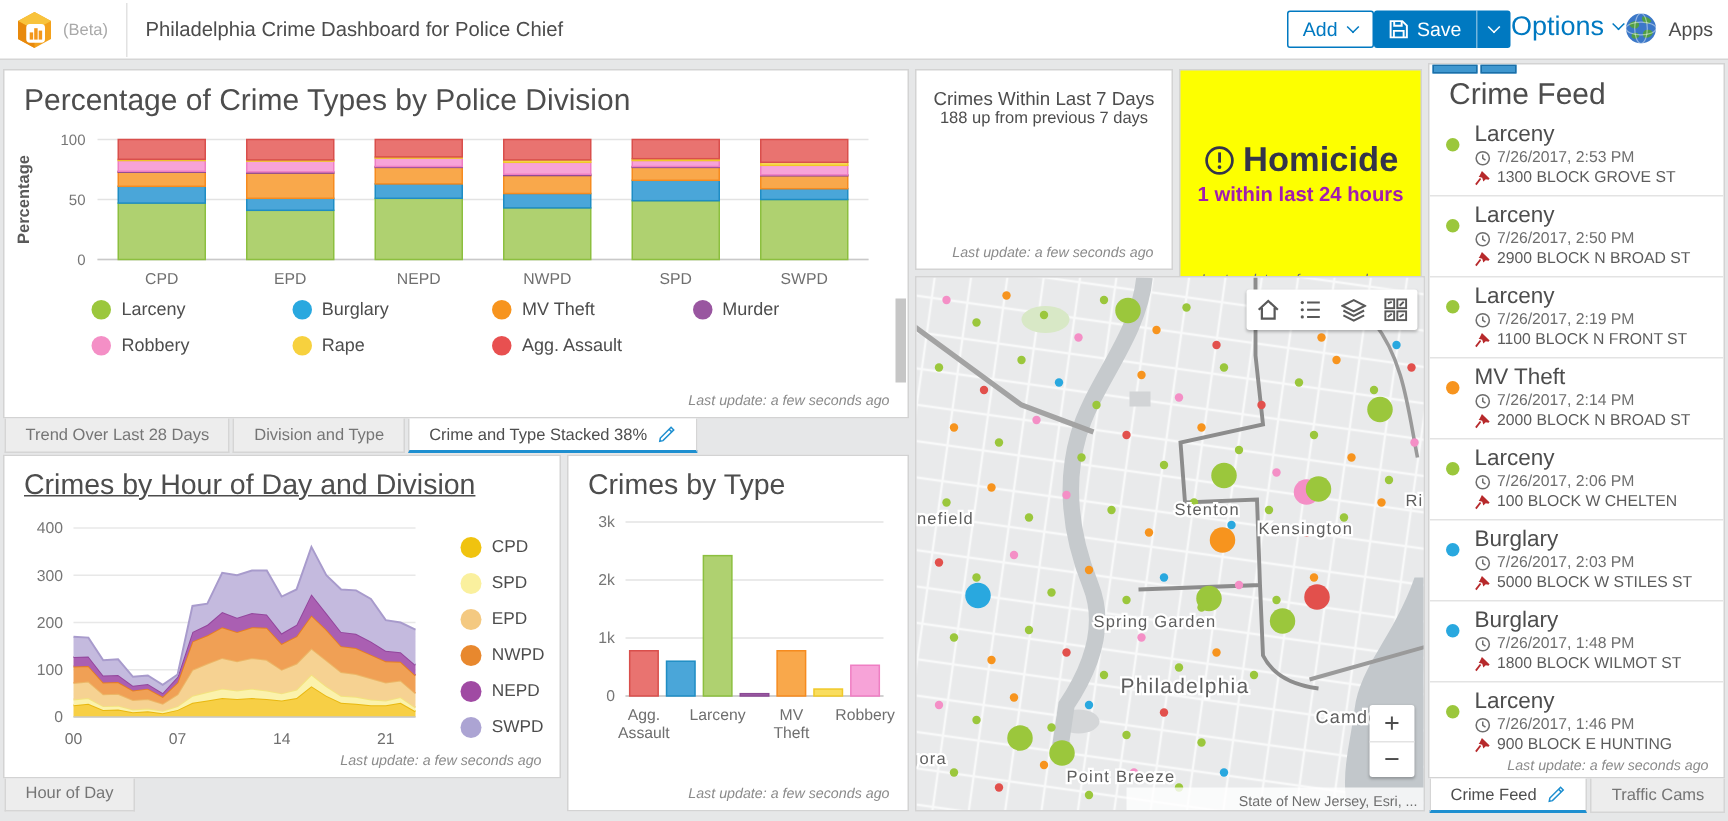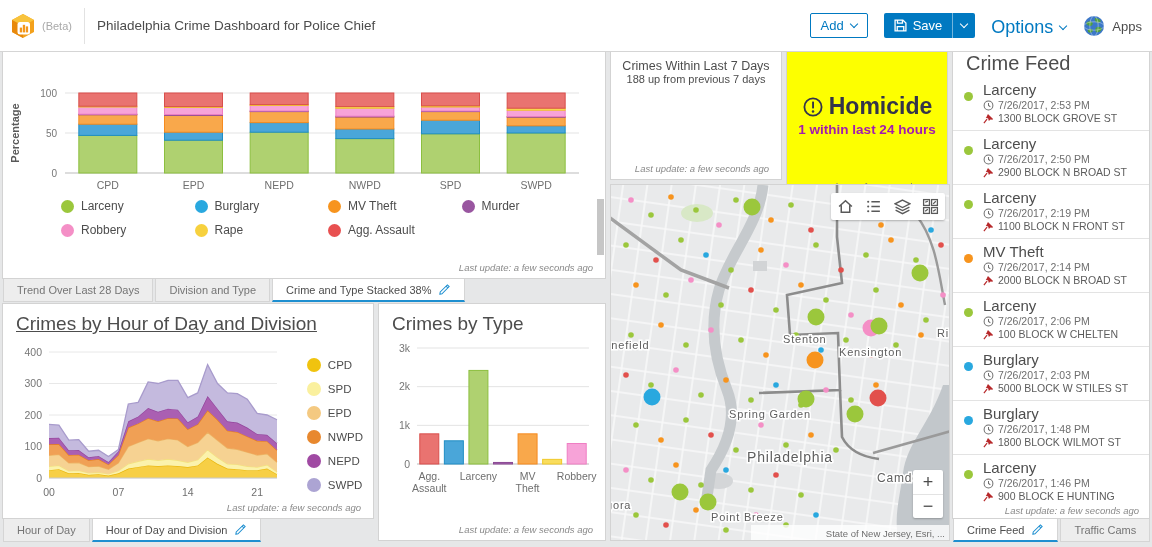--- a/index.html
+++ b/index.html
@@ -1,27 +1,27 @@
 <!DOCTYPE html>
 <html><head>
 <meta charset="utf-8">
 <style>
   * { margin:0; padding:0; box-sizing:border-box; }
   html,body { background:#E6E7E8; }
   body { font-family:"Liberation Sans", sans-serif; color:#4D4D4D; }
   .app { position:relative; width:1152px; height:547px; background:#E6E7E8; overflow:hidden; }
 
   
-  .header { position:absolute; top:0; left:0; width:1152px; height:52px; background:#fff;
+  .header { position:absolute; top:0; left:0; width:1152px; height:40px; background:#fff;
             border-bottom:1px solid #D5D5D5; display:flex; align-items:center; padding:0 10px; z-index:50; }
   .logo { width:26px; height:26px; flex:0 0 auto; }
   .beta { font-size:11px; color:#A9A9A9; margin-left:6px; }
   .hdr-divider { width:1px; height:36px; background:#E2E2E2; margin:0 12px; }
   .hdr-title { font-size:13.5px; color:#4C4C4C; }
-  .hdr-right { margin-left:auto; display:flex; align-items:flex-end; gap:16px; }
+  .hdr-right { margin-left:auto; display:flex; align-items:flex-start; }
   .btn-add { display:flex; align-items:center; border:1px solid #0079C1; color:#0079C1; background:#fff;
              font-size:13px; padding:4px 10px; border-radius:2px; cursor:pointer; }
   .btn-save { display:flex; align-items:stretch; background:#0079C1; color:#fff; border-radius:2px; cursor:pointer; }
   .btn-save .save-main { display:flex; align-items:center; gap:6px; padding:5px 10px; font-size:13px; }
   .btn-save .save-caret { display:flex; align-items:center; padding:0 8px; border-left:1px solid rgba(255,255,255,.45); }
   .btn-options { display:flex; align-items:center; color:#0079C1; font-size:18px; cursor:pointer; }
   .apps { display:flex; align-items:center; gap:6px; font-size:13px; color:#4C4C4C; cursor:pointer; }
   .caret { display:inline-block; width:6px; height:6px; border-right:1.5px solid currentColor;
            border-bottom:1.5px solid currentColor; transform:rotate(45deg); margin-left:7px; margin-top:-3px; }
   .btn-save .caret { margin-left:0; }
@@ -133,20 +133,21 @@
           <path d="M4 9 Q7 6 10 8 Q12 10 9 12 Q5 12 4 9 Z M13 4 Q17 4 19 7 Q17 10 14 8 Q12 6 13 4 Z M15 13 Q19 12 20 15 Q18 19 14 18 Q12 15 15 13 Z M7 15 Q10 14 11 17 Q9 20 6 18 Q5 16 7 15 Z" fill="#4F9E43"></path>
           <ellipse cx="12" cy="12" rx="10" ry="4.2" fill="none" stroke="rgba(255,255,255,.45)" stroke-width="0.8"></ellipse>
           <ellipse cx="12" cy="12" rx="4.2" ry="10" fill="none" stroke="rgba(255,255,255,.45)" stroke-width="0.8"></ellipse>
         </svg>
         <span>Apps</span>
       </div>
     </div>
   </div>
 
   <div class="panel" style="left:2px; top:46px; width:604px; height:233px;">
+    <div class="panel-title">Percentage of Crime Types by Police Division</div>
     <svg id="chart-stacked" width="598" height="114" style="position:absolute; left:0; top:36px;">
         <line x1="62" y1="90" x2="576" y2="90" stroke="#E3E3E3" stroke-width="1"></line>
         <text x="54" y="93.5" text-anchor="end" font-size="10" fill="#767676">0</text>
         <line x1="62" y1="50" x2="576" y2="50" stroke="#E3E3E3" stroke-width="1"></line>
         <text x="54" y="53.5" text-anchor="end" font-size="10" fill="#767676">50</text>
         <line x1="62" y1="10" x2="576" y2="10" stroke="#E3E3E3" stroke-width="1"></line>
         <text x="54" y="13.5" text-anchor="end" font-size="10" fill="#767676">100</text>
         <line x1="104.83333333333334" y1="10" x2="104.83333333333334" y2="90" stroke="#E3E3E3" stroke-width="1"></line>
         <line x1="190.5" y1="10" x2="190.5" y2="90" stroke="#E3E3E3" stroke-width="1"></line>
         <line x1="276.1666666666667" y1="10" x2="276.1666666666667" y2="90" stroke="#E3E3E3" stroke-width="1"></line>
@@ -308,27 +309,20 @@
         <div class="legend-item">
           <span class="dot" style="background: rgb(172, 164, 211);"></span>
           <span>SWPD</span>
         </div>
       </div>
     <div class="last-update">Last update: a few seconds ago</div>
   </div>
   <div class="tabbar" style="left:3px; top:519px;" id="tabs-hour">
       <div class="tab">
         <span>Hour of Day</span>
-      </div>
-      <div class="tab active">
-        <span>Hour of Day and Division</span>
-        <svg width="13" height="13" viewBox="0 0 14 14">
-          <path d="M2 12 L4.3 11.6 L12 3.9 L10.1 2 L2.4 9.7 Z" fill="none" stroke="#1E8FD0" stroke-width="1.1"></path>
-          <path d="M8.7 3.4 L10.6 5.3" stroke="#1E8FD0" stroke-width="1.1"></path>
-        </svg>
       </div>
     </div>
 
   <div class="panel" style="left:378px; top:303px; width:228px; height:238px;">
     <div class="panel-title small">Crimes by Type</div>
     <svg id="chart-bars" width="224" height="186" style="position:absolute; left:0; top:34px;">
         <line x1="38" y1="126" x2="210" y2="126" stroke="#E3E3E3" stroke-width="1"></line>
         <text x="31" y="129.5" text-anchor="end" font-size="10.5" fill="#767676">0</text>
         <line x1="38" y1="87.33333333333334" x2="210" y2="87.33333333333334" stroke="#E3E3E3" stroke-width="1"></line>
         <text x="31" y="90.83333333333334" text-anchor="end" font-size="10.5" fill="#767676">1k</text>

